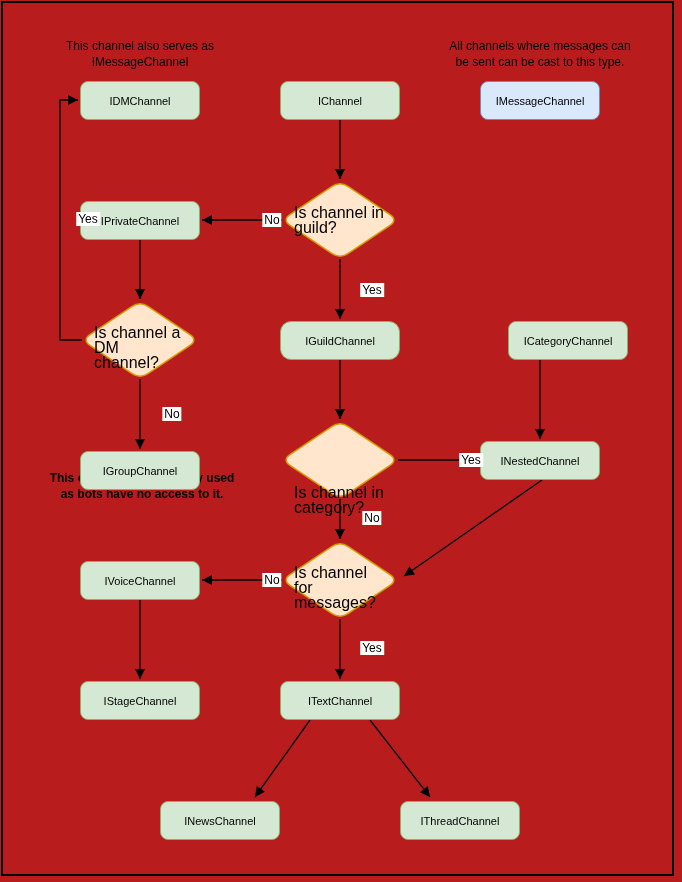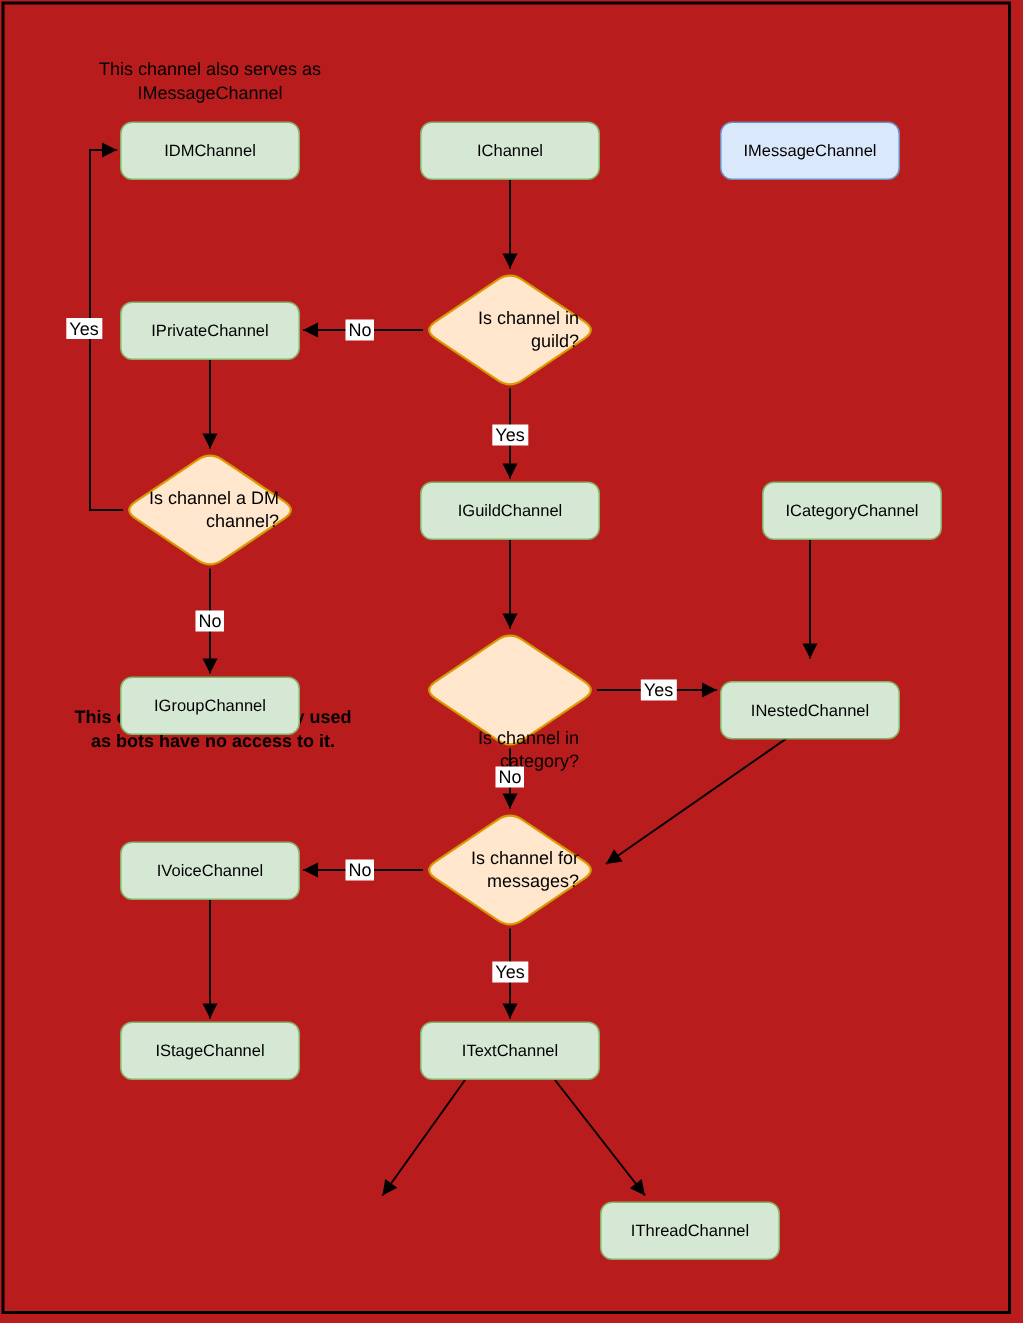--- a/index.html
+++ b/index.html
@@ -49,32 +49,33 @@
     font-size: 11px;
     text-align: center;
   }
   .node.blue {
     background: #dae8fc;
     border-color: #6c8ebf;
   }
   .decision-label {
     position: absolute;
     width: 92px;
-    text-align: right;
-    font-size: 12px;
+    text-align: left;
+    font-size: 16px;
     line-height: 15px;
   }
   .edge-label {
     position: absolute;
     transform: translate(-50%, -50%);
     background: #ffffff;
     font-size: 12px;
     line-height: 14px;
     padding: 0 2px;
     white-space: nowrap;
+    margin-left: 32px;
   }
   .note {
     position: absolute;
     text-align: center;
     font-size: 12px;
     line-height: 16px;
   }
 </style>
 </head>
 <body>
@@ -107,33 +108,35 @@
     <path class="edge" d="M340,499 L340,539" marker-end="url(#arrow)"></path>
     <path class="edge" d="M542,480 L404,576" marker-end="url(#arrow)"></path>
     <path class="edge" d="M282,580 L202,580" marker-end="url(#arrow)"></path>
     <path class="edge" d="M340,619 L340,679" marker-end="url(#arrow)"></path>
     <path class="edge" d="M140,600 L140,679" marker-end="url(#arrow)"></path>
     <path class="edge" d="M310,720 L255,797" marker-end="url(#arrow)"></path>
     <path class="edge" d="M370,720 L430,797" marker-end="url(#arrow)"></path>
   </svg>
 
   <div class="note" style="left:60px; top:38px; width:160px;">This channel also serves as IMessageChannel</div>
+  <div class="note" style="left:445px; top:38px; width:190px;">All channels where messages can be sent can be cast to this type.</div>
   <div class="note" style="left:42px; top:470px; width:200px;font-weight:bold;">This channel type is barely used as bots have no access to it.</div>
 
   <div class="node" style="left:80px; top:81px;">IDMChannel</div>
   <div class="node" style="left:280px; top:81px;">IChannel</div>
   <div class="node blue" style="left:480px; top:81px;">IMessageChannel</div>
   <div class="node" style="left:80px; top:201px;">IPrivateChannel</div>
-  <div class="node" style="left:280px; top:321px;">IGuildChannel</div>
+  <div class="node" style="left:280px; top:321px;border-radius:11px;">IGuildChannel</div>
   <div class="node" style="left:508px; top:321px;">ICategoryChannel</div>
   <div class="node" style="left:80px; top:451px;">IGroupChannel</div>
-  <div class="node" style="left:480px; top:454px;">INestedChannel</div>
+  <div class="node" style="left:480px; top:441px;">INestedChannel</div>
   <div class="node" style="left:80px; top:561px;">IVoiceChannel</div>
   <div class="node" style="left:80px; top:681px;">IStageChannel</div>
   <div class="node" style="left:280px; top:681px;">ITextChannel</div>
+  <div class="node" style="left:160px; top:801px;">INewsChannel</div>
   <div class="node" style="left:400px; top:801px;">IThreadChannel</div>
 
   <div class="decision-label" style="left:294px; top:205px;">Is channel in guild?</div>
   <div class="decision-label" style="left:94px; top:325px;">Is channel a DM channel?</div>
   <div class="decision-label" style="left:294px; top:445px;margin-top:40px;">Is channel in category?</div>
   <div class="decision-label" style="left:294px; top:565px;">Is channel for messages?</div>
 
   <div class="edge-label" style="left:240px; top:220px;">No</div>
   <div class="edge-label" style="left:340px; top:290px;">Yes</div>
   <div class="edge-label" style="left:56px; top:219px;">Yes</div>

